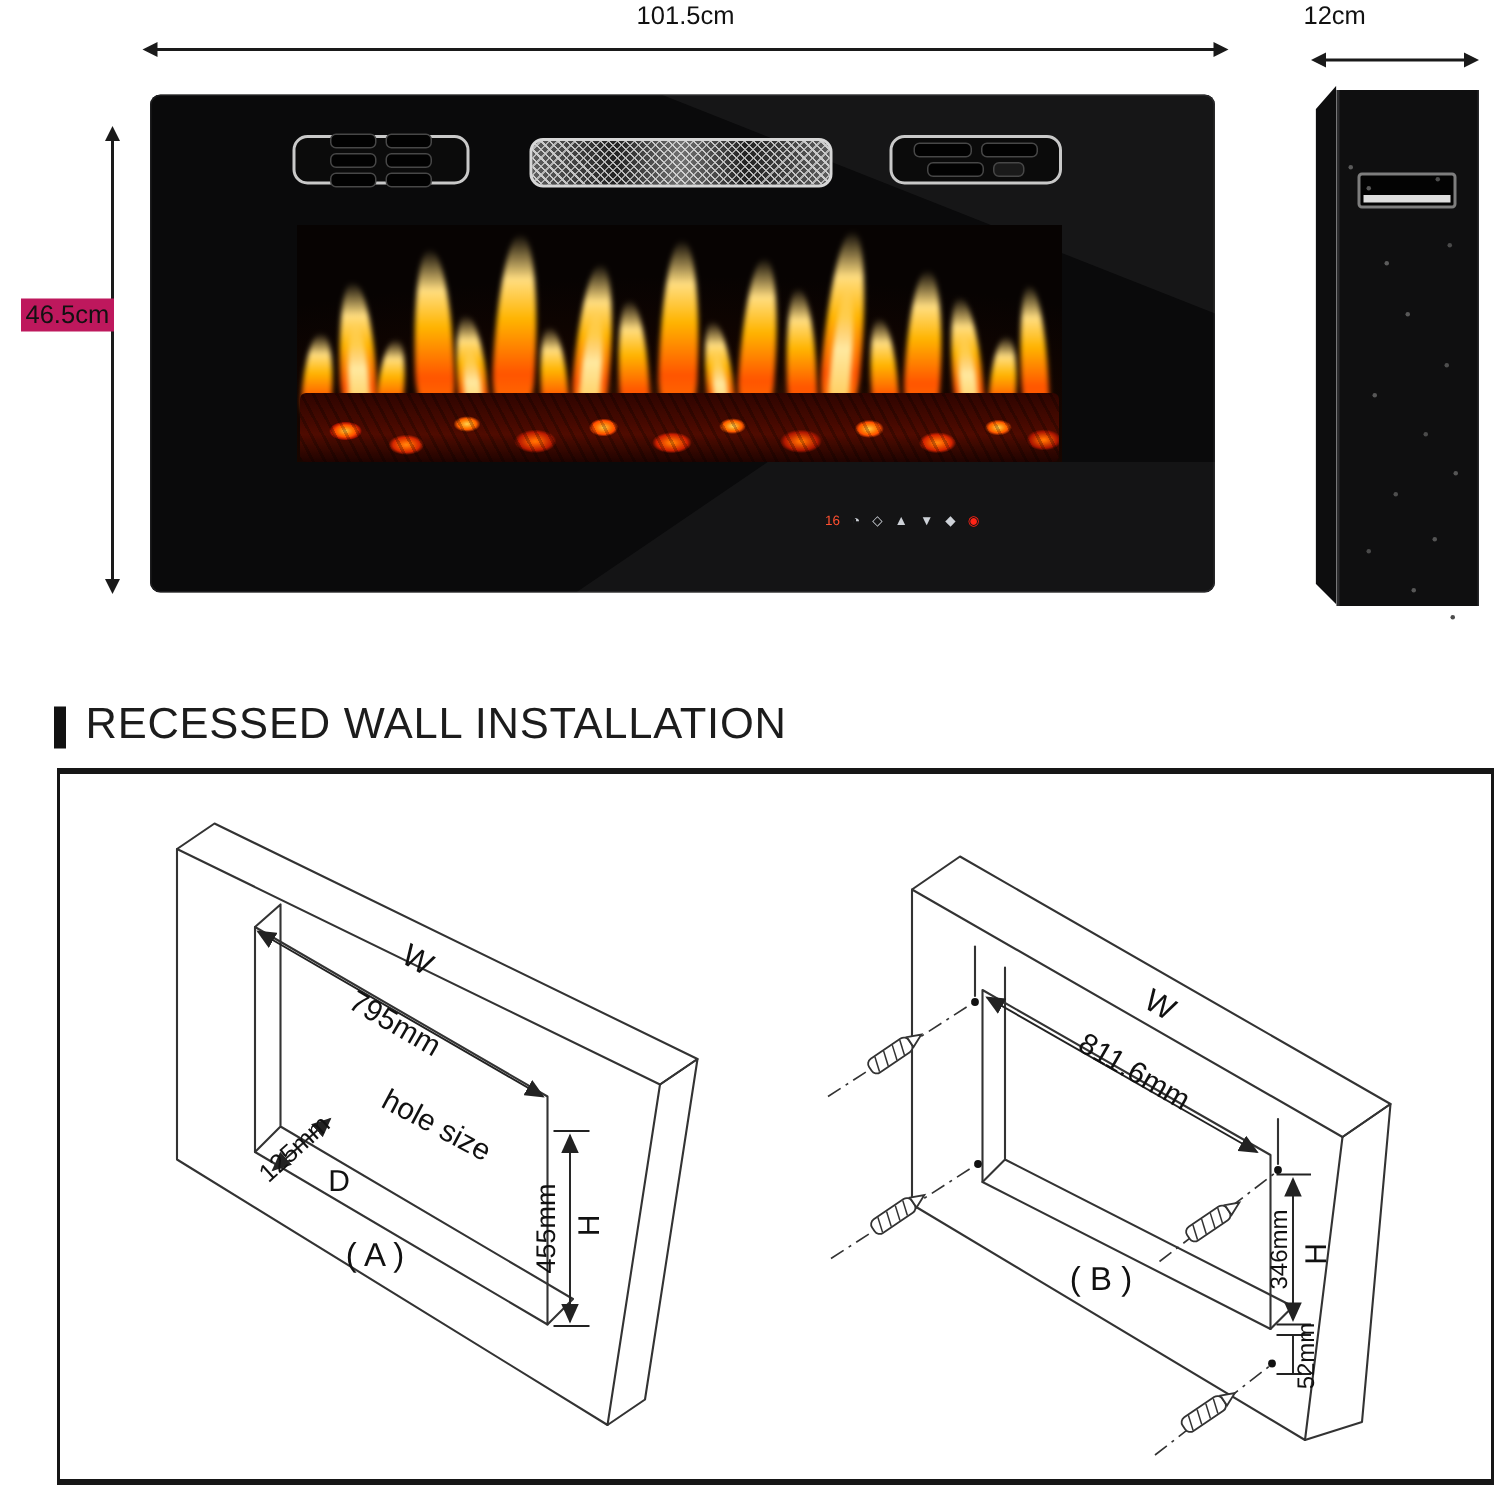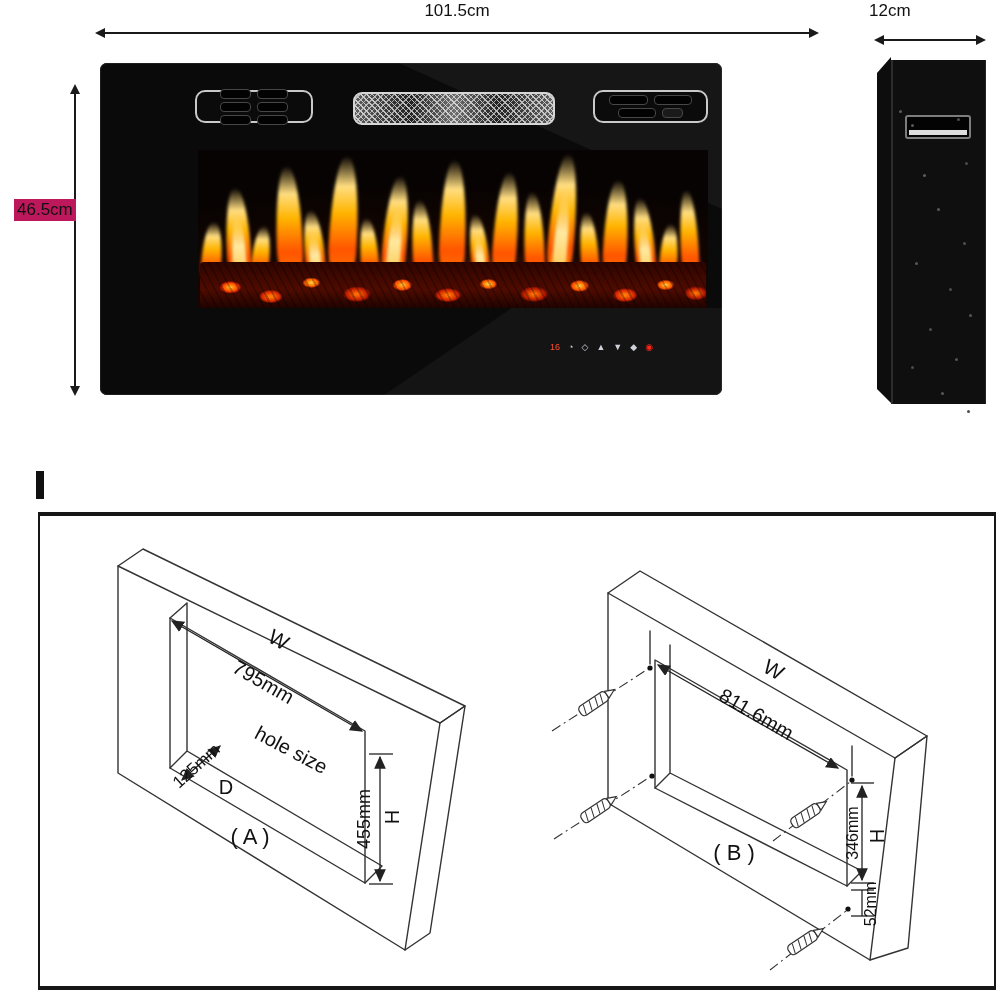--- a/index.html
+++ b/index.html
@@ -7,21 +7,21 @@
          font-family:"Liberation Sans",sans-serif;color:#1a1a1a;}
   
   .dim-line{position:absolute;background:#1a1a1a;}
   .ah{position:absolute;width:0;height:0;border-style:solid;}
   .ah-left {border-width:5px 10px 5px 0;border-color:transparent #1a1a1a transparent transparent;}
   .ah-right{border-width:5px 0 5px 10px;border-color:transparent transparent transparent #1a1a1a;}
   .ah-up   {border-width:0 5px 10px 5px;border-color:transparent transparent #1a1a1a transparent;}
   .ah-down {border-width:10px 5px 0 5px;border-color:#1a1a1a transparent transparent transparent;}
   .dim-label{position:absolute;font-size:17px;color:#111;white-space:nowrap;}
   
-  #fp-body{position:absolute;left:100px;top:63px;width:622px;height:332px;background:#0a0a0b;
+  #fp-body{position:absolute;left:100px;top:63px;width:710px;height:332px;background:#0a0a0b;
            border-radius:7px;overflow:hidden;box-shadow:inset 0 0 0 1px #1d1d1f;}
   #fp-sheen-top{position:absolute;left:0;top:0;width:100%;height:100%;
       background:rgba(255,255,255,.05);clip-path:polygon(48% 0,100% 0,100% 44%);}
   .vent{position:absolute;top:27px;height:33px;border:2px solid #c9c9c9;border-radius:10px;
         background:#0b0b0b;display:flex;flex-wrap:wrap;align-content:center;justify-content:center;
         gap:3px 6px;padding:2px 8px;box-sizing:border-box;}
   .slot{width:30%;height:8px;background:#020202;border:1px solid #474747;border-radius:4px;}
   #heater{position:absolute;left:253px;top:29px;width:202px;height:33px;border:2px solid #d6d6d6;border-radius:9px;
       box-sizing:border-box;
       background:
@@ -176,20 +176,21 @@
       </div>
   </div>
 
   <div id="side-flange"></div>
   <div id="side-body">
     <div id="side-handle"></div>
     <div id="side-dots"></div>
   </div>
 
   <div id="sec-bar"></div>
+  <div id="sec-title">RECESSED WALL INSTALLATION</div>
 
   <div id="diagram-box">
 
     <svg style="position:absolute;left:0px;top:2px;" width="460" height="472" viewBox="0 0 460 472">
       <defs>
         <marker id="arw" markerWidth="11" markerHeight="9" refX="9" refY="4.5" orient="auto-start-reverse">
           <path d="M0,0 L10,4.5 L0,9 z" fill="#222"></path>
         </marker>
       </defs>
       <path class="ln" d="M78,48 L103,31 L425,188 L400,205"></path>

